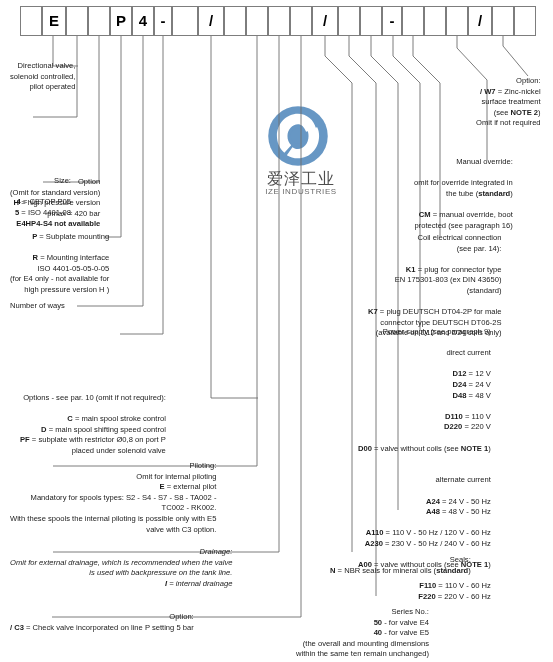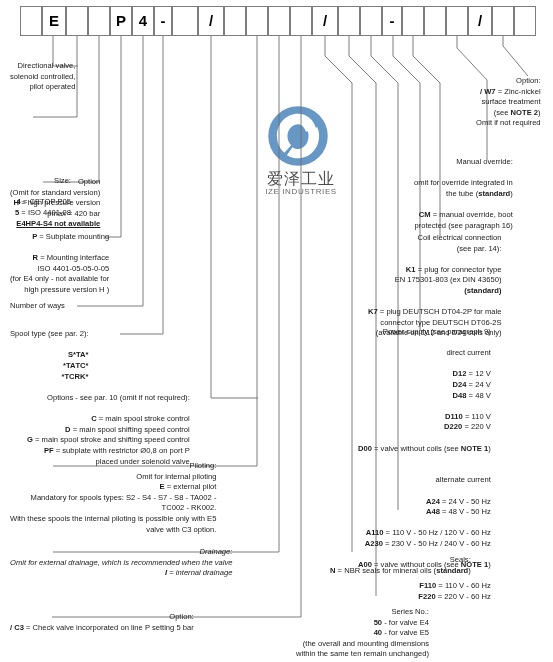--- a/index.html
+++ b/index.html
@@ -202,21 +202,21 @@
   </div>
 
   <div class="blk" style="left:10px; top:177px;">
     <span class="ln">Option</span>
     <span class="ln">(Omit for standard version)</span>
     <span class="ln">
       <b>H</b>
       <span>= high pressure version</span>
     </span>
     <span class="ln" style="padding-left:26px;">pmax = 420 bar</span>
-    <span class="ln" style="font-weight:bold;text-decoration:underline;">E4HP4-S4 not available</span>
+    <span class="ln" style="font-weight:bold;">E4HP4-S4 not available</span>
   </div>
 
   <div class="blk" style="left:10px; top:232px;">
     <span class="ln">
       <b>P</b>
       <span>= Subplate mounting</span>
     </span>
     <span class="ln gap"></span>
     <span class="ln">
       <b>R</b>
@@ -224,48 +224,31 @@
     </span>
     <span class="ln">ISO 4401-05-05-0-05</span>
     <span class="ln">(for E4 only - not available for</span>
     <span class="ln">high pressure version H )</span>
   </div>
 
   <div class="blk" style="left:10px; top:301px;">
     <span class="ln">Number of ways</span>
   </div>
 
-  <div class="blk" style="left:10px; top:329px;">
-    <span class="ln">Spool type (see par. 2):</span>
-    <span class="ln gap"></span>
-    <span class="spool-row">
-      <span class="c1">S*</span><span class="c2">TA*</span>
-    </span>
-    <span class="spool-row">
-      <span class="c1">*TA</span><span class="c2">TC*</span>
-    </span>
-    <span class="spool-row">
-      <span class="c1">*TC</span><span class="c2">RK*</span>
-    </span>
-  </div>
 
   <div class="blk" style="left:10px; top:393px;">
     <span class="ln">Options  - see par. 10 (omit if not required):</span>
     <span class="ln gap"></span>
     <span class="ln">
       <b style="padding-left:17px;">C</b>
       <span>= main spool stroke control</span>
     </span>
     <span class="ln">
       <b style="padding-left:17px;">D</b>
       <span>= main spool shifting speed control</span>
-    </span>
-    <span class="ln">
-      <b style="padding-left:17px;">G</b>
-      <span>= main spool stroke and shifting speed control</span>
     </span>
     <span class="ln">
       <b style="padding-left:10px;">PF</b>
       <span>= subplate with restrictor Ø0,8 on port P</span>
     </span>
     <span class="ln" style="padding-left:35px;">placed under solenoid valve</span>
   </div>
 
   <div class="blk" style="left:10px; top:461px;">
     <span class="ln">Piloting:</span>
@@ -276,20 +259,21 @@
     </span>
     <span class="ln">Mandatory for spools types: S2 - S4 - S7 - S8 - TA002 -</span>
     <span class="ln">TC002 - RK002.</span>
     <span class="ln">With these spools the internal piloting is possible only with E5</span>
     <span class="ln">valve with C3 option.</span>
   </div>
 
   <div class="blk" style="left:10px; top:547px;font-style:italic;">
     <span class="ln">Drainage:</span>
     <span class="ln">Omit for external drainage, which is recommended when the valve</span>
+    <span class="ln">is used with backpressure on the tank line.</span>
     <span class="ln">
       <b>I</b>
       <span>= internal drainage</span>
     </span>
   </div>
 
   <div class="blk" style="left:10px; top:612px;">
     <span class="ln">Option:</span>
     <span class="ln">
       <b>/ C3</b>
@@ -323,21 +307,21 @@
 
   <div class="blk" style="left:368px; top:233px;">
     <span class="ln">Coil electrical connection</span>
     <span class="ln">(see par. 14):</span>
     <span class="ln gap"></span>
     <span class="ln">
       <b>K1</b>
       <span>= plug for connector type</span>
     </span>
     <span class="ln">EN 175301-803 (ex DIN 43650)</span>
-    <span class="ln" style="font-weight:bold;margin-left:36px;">(standard)</span>
+    <span class="ln" style="font-weight:normal;margin-left:36px;">(standard)</span>
     <span class="ln gap"></span>
     <span class="ln">
       <b>K7</b>
       <span>= plug DEUTSCH DT04-2P for male</span>
     </span>
     <span class="ln">connector type DEUTSCH DT06-2S</span>
     <span class="ln">(available on D12 and D24 coils only)</span>
   </div>
 
   <div class="blk" style="left:358px; top:327px;">

